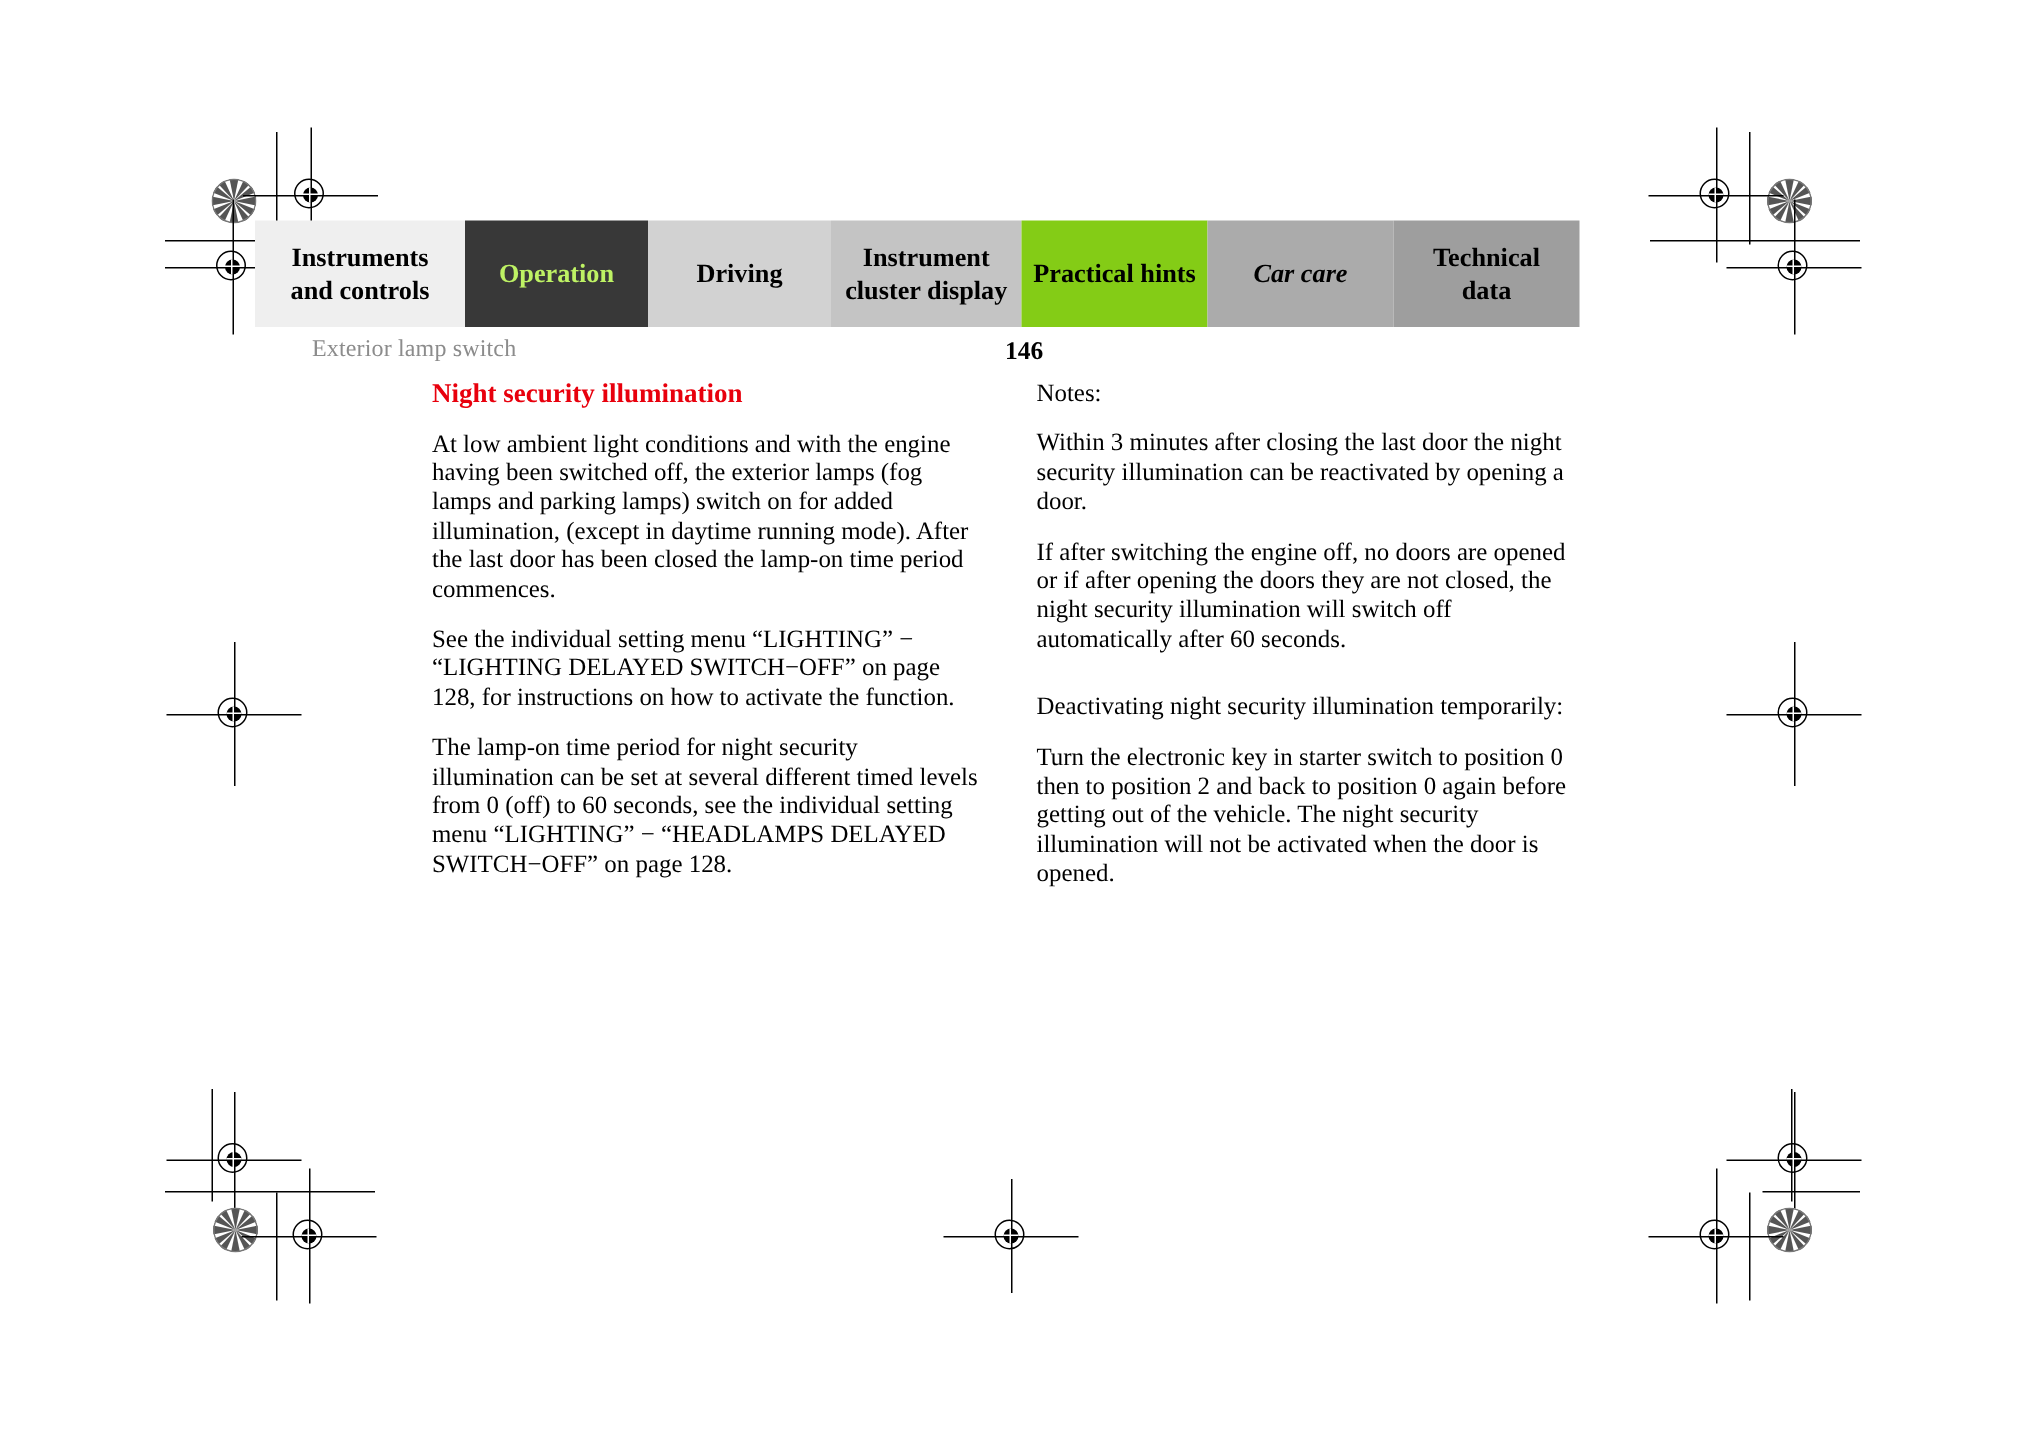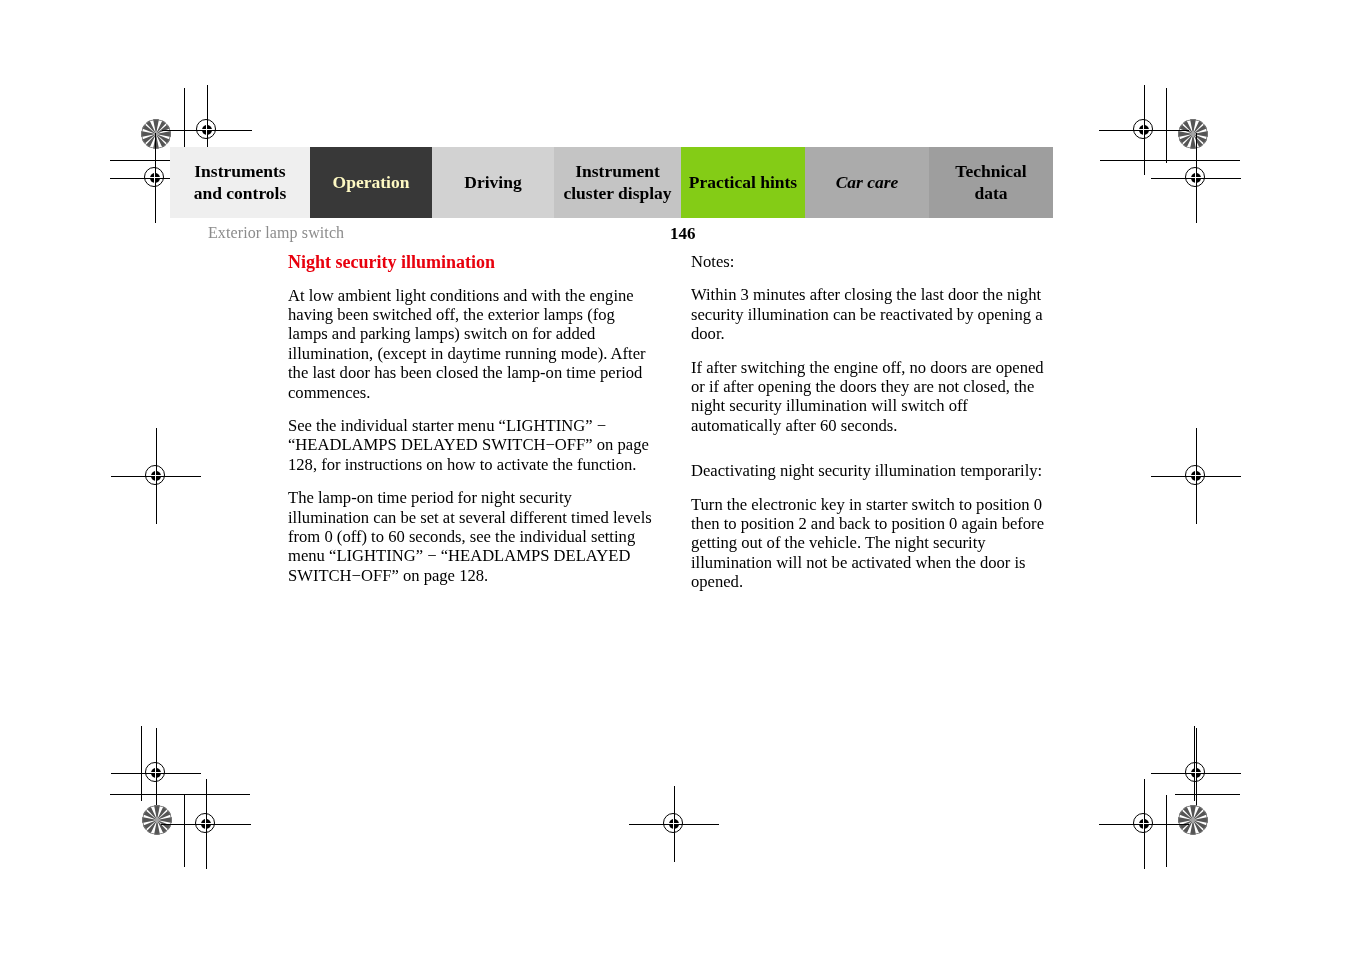--- a/index.html
+++ b/index.html
@@ -84,21 +84,21 @@
     align-items: center;
     justify-content: center;
     text-align: center;
     font-weight: bold;
     font-size: 17.5px;
     line-height: 1.22;
     color: #000000;
     box-sizing: border-box;
     padding: 0 4px;
   }
-  .tab.active { color: #fef9c3; text-align: center; }
+  .tab.active { color: #bef264; text-align: center; }
 
   
   .runhead {
     position: absolute;
     left: 208px;
     top: 224px;
     width: 920px;
     display: flex;
     align-items: baseline;
     justify-content: space-between;
@@ -321,21 +321,21 @@
   </div>
 
 <div class="runhead">
   <span class="chapter">Exterior lamp switch</span>
   <span class="pageno">146</span>
 </div>
 
 <div class="col col-left">
   <h2>Night security illumination</h2>
   <p>At low ambient light conditions and with the engine having been switched off, the exterior lamps (fog lamps and parking lamps) switch on for added illumination, (except in daytime running mode). After the last door has been closed the lamp-on time period commences.</p>
-  <p>See the individual starter menu  “LIGHTING” − “HEADLAMPS DELAYED SWITCH−OFF” on page 128, for instructions on how to activate the function.</p>
+  <p>See the individual setting menu  “LIGHTING” − “LIGHTING DELAYED SWITCH−OFF” on page 128, for instructions on how to activate the function.</p>
   <p class="last">The lamp-on time period for night security illumination can be set at several different timed levels from 0 (off) to 60 seconds, see the individual setting menu “LIGHTING” − “HEADLAMPS DELAYED SWITCH−OFF” on page 128.</p>
 </div>
 
 <div class="col col-right">
   <p>Notes:</p>
   <p>Within 3 minutes after closing the last door the night security illumination can be reactivated by opening a door.</p>
   <p class="gap">If after switching the engine off, no doors are opened or if after opening the doors they are not closed, the night security illumination will switch off automatically after 60 seconds.</p>
   <p>Deactivating night security illumination temporarily:</p>
   <p class="last">Turn the electronic key in starter switch to position 0 then to position 2 and back to position 0 again before getting out of the vehicle. The night security illumination will not be activated when the door is opened.</p>
 </div>

